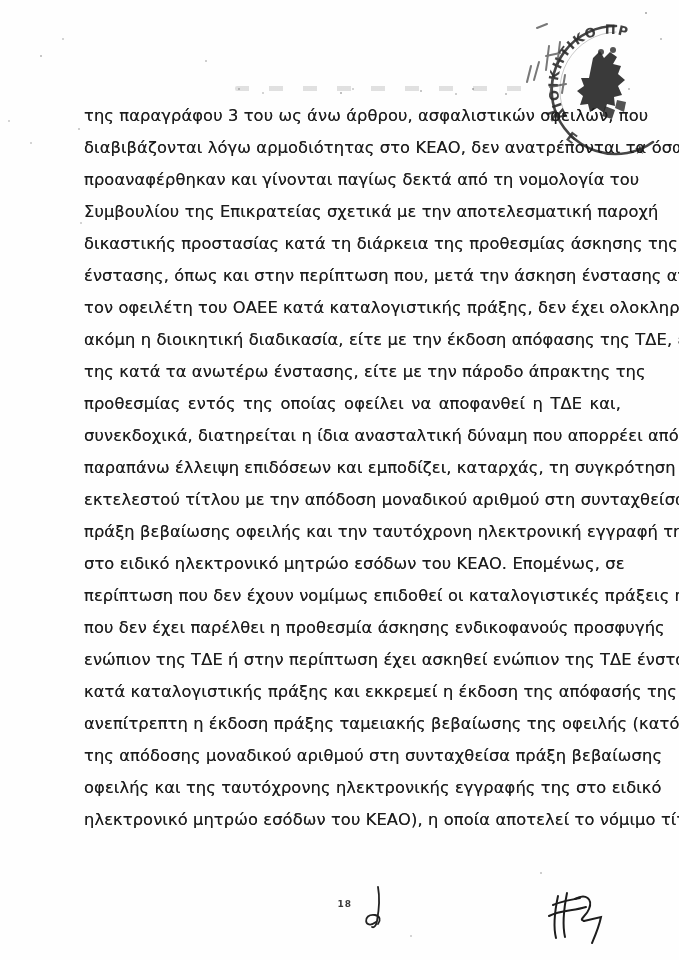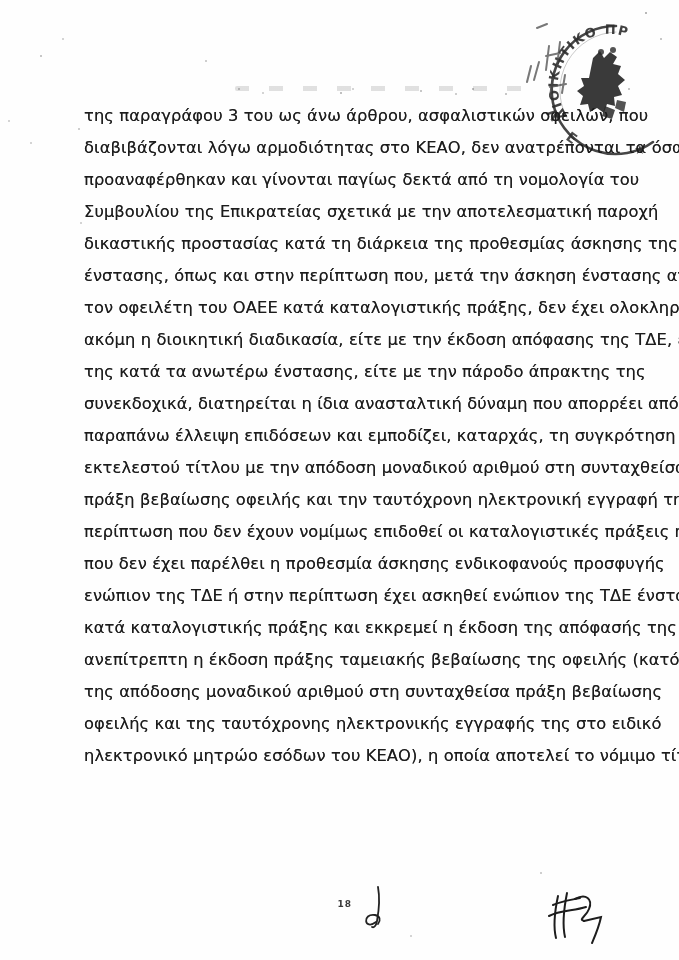--- a/index.html
+++ b/index.html
@@ -146,24 +146,26 @@
   <div class="body-text">
     <div class="text-line">της παραγράφου 3 του ως άνω άρθρου, ασφαλιστικών οφειλών, που</div>
     <div class="text-line">διαβιβάζονται λόγω αρμοδιότητας στο ΚΕΑΟ, δεν ανατρέπονται τα όσα</div>
     <div class="text-line">προαναφέρθηκαν και γίνονται παγίως δεκτά από τη νομολογία του</div>
     <div class="text-line">Συμβουλίου της Επικρατείας σχετικά με την αποτελεσματική παροχή</div>
     <div class="text-line">δικαστικής προστασίας κατά τη διάρκεια της προθεσμίας άσκησης της</div>
     <div class="text-line">ένστασης, όπως και στην περίπτωση που, μετά την άσκηση ένστασης από</div>
     <div class="text-line">τον οφειλέτη του ΟΑΕΕ κατά καταλογιστικής πράξης, δεν έχει ολοκληρωθεί</div>
     <div class="text-line">ακόμη η διοικητική διαδικασία, είτε με την έκδοση απόφασης της ΤΔΕ, επί</div>
     <div class="text-line">της κατά τα ανωτέρω ένστασης, είτε με την πάροδο άπρακτης της</div>
+    <div class="text-line">προθεσμίας εντός της οποίας οφείλει να αποφανθεί η ΤΔΕ και,</div>
     <div class="text-line">συνεκδοχικά, διατηρείται η ίδια ανασταλτική δύναμη που απορρέει από την</div>
     <div class="text-line">παραπάνω έλλειψη επιδόσεων και εμποδίζει, καταρχάς, τη συγκρότηση</div>
     <div class="text-line">εκτελεστού τίτλου με την απόδοση μοναδικού αριθμού στη συνταχθείσα</div>
     <div class="text-line">πράξη βεβαίωσης οφειλής και την ταυτόχρονη ηλεκτρονική εγγραφή της</div>
+    <div class="text-line">στο ειδικό ηλεκτρονικό μητρώο εσόδων του ΚΕΑΟ. Επομένως, σε</div>
     <div class="text-line">περίπτωση που δεν έχουν νομίμως επιδοθεί οι καταλογιστικές πράξεις ή</div>
     <div class="text-line">που δεν έχει παρέλθει η προθεσμία άσκησης ενδικοφανούς προσφυγής</div>
     <div class="text-line">ενώπιον της ΤΔΕ ή στην περίπτωση έχει ασκηθεί ενώπιον της ΤΔΕ ένσταση</div>
     <div class="text-line">κατά καταλογιστικής πράξης και εκκρεμεί η έκδοση της απόφασής της είναι</div>
     <div class="text-line">ανεπίτρεπτη η έκδοση πράξης ταμειακής βεβαίωσης της οφειλής (κατόπιν</div>
     <div class="text-line">της απόδοσης μοναδικού αριθμού στη συνταχθείσα πράξη βεβαίωσης</div>
     <div class="text-line">οφειλής και της ταυτόχρονης ηλεκτρονικής εγγραφής της στο ειδικό</div>
     <div class="text-line">ηλεκτρονικό μητρώο εσόδων του ΚΕΑΟ), η οποία αποτελεί το νόμιμο τίτλο</div>
   </div>
 

